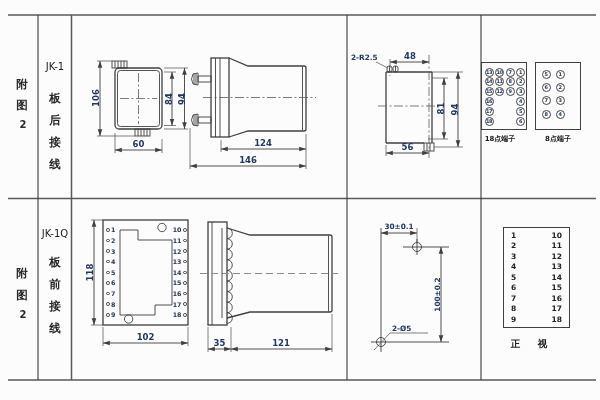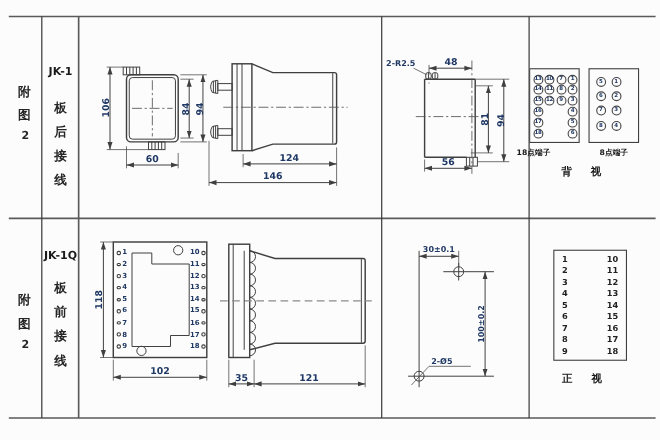--- a/index.html
+++ b/index.html
@@ -12,21 +12,21 @@
   .thin{stroke:#3f3f3f;stroke-width:0.9;fill:none;}
   .ext{stroke:#4a4a4a;stroke-width:0.7;fill:none;}
   .dim{stroke:#3f3f3f;stroke-width:0.9;fill:none;}
   .cl{stroke:#5a5a5a;stroke-width:0.8;fill:none;stroke-dasharray:9 2.5 2 2.5;}
   .dash{stroke:#8a8a8a;stroke-width:1;fill:none;stroke-dasharray:7 4;}
   .grid{stroke:#5a5a5a;stroke-width:1.5;}
   .gridv{stroke:#3a3a3a;stroke-width:1.1;}
   text.dimtxt{fill:#1f3864;font-size:8.5px;font-weight:600;font-family:"DejaVu Sans",sans-serif;}
   text.dimtxt.sm{font-size:7.3px;}
   .cjk{position:absolute;transform:translate(-50%,-50%);color:#262626;font-weight:600;font-size:11.5px;white-space:nowrap;}
-  .model{position:absolute;transform:translate(-50%,-50%);color:#1a1a1a;font-weight:700;font-size:10px;white-space:nowrap;}
+  .model{position:absolute;transform:translate(-50%,-50%);color:#1a1a1a;font-weight:400;font-size:10px;white-space:nowrap;}
   .tblock{position:absolute;border:1.4px solid #3f3f3f;background:#fcfcfc;box-sizing:border-box;}
   .tc{position:absolute;width:9px;height:9px;border:0.9px solid #444;border-radius:50%;
       box-sizing:border-box;color:#1f3864;font-size:5px;font-weight:700;line-height:7px;
       text-align:center;letter-spacing:-0.4px;}
   .blklabel{position:absolute;text-align:center;color:#1a1a1a;font-weight:700;font-size:7px;white-space:nowrap;}
   .viewlabel{position:absolute;text-align:center;color:#1a1a1a;font-weight:700;font-size:9.5px;letter-spacing:7px;white-space:nowrap;}
   .fvterm{position:absolute;display:flex;align-items:center;gap:1.5px;color:#1f3864;
           font-size:6.3px;font-weight:700;line-height:7px;}
   .fvterm i{display:block;width:3.6px;height:3.6px;border:0.8px solid #3f3f3f;border-radius:50%;box-sizing:border-box;}
   .ftnum{position:absolute;color:#222;font-size:7.5px;font-weight:600;line-height:8px;}
@@ -274,23 +274,22 @@
   <div class="tblock" id="blk8" style="left:535px;top:62px;width:46px;height:68px">
       <span class="tc" style="left: 5.5px; top: 6.5px;">5</span>
       <span class="tc" style="left: 19.5px; top: 6.5px;">1</span>
       <span class="tc" style="left: 5.5px; top: 19.8px;">6</span>
       <span class="tc" style="left: 19.5px; top: 19.8px;">2</span>
       <span class="tc" style="left: 5.5px; top: 33.1px;">7</span>
       <span class="tc" style="left: 19.5px; top: 33.1px;">3</span>
       <span class="tc" style="left: 5.5px; top: 46.5px;">8</span>
       <span class="tc" style="left: 19.5px; top: 46.5px;">4</span>
     </div>
-  <div class="blklabel" style="left:458px;top:134px;width:54px">18点端子</div>
+  <div class="blklabel" style="left:473px;top:134px;width:54px">18点端子</div>
   <div class="blklabel" style="left:534px;top:134px;width:48px">8点端子</div>
-  <div class="viewlabel" style="left:482px;top:150px;width:100px">背 视</div>
 
   <div id="fvterms" style="position:absolute;left:103px;top:220px;width:85px;height:105px">
       <span class="fvterm" style="top: 6.3px; left: 3px;">
         <i></i>
         <b>1</b>
       </span>
       <span class="fvterm" style="top: 16.93px; left: 3px;">
         <i></i>
         <b>2</b>
       </span>

